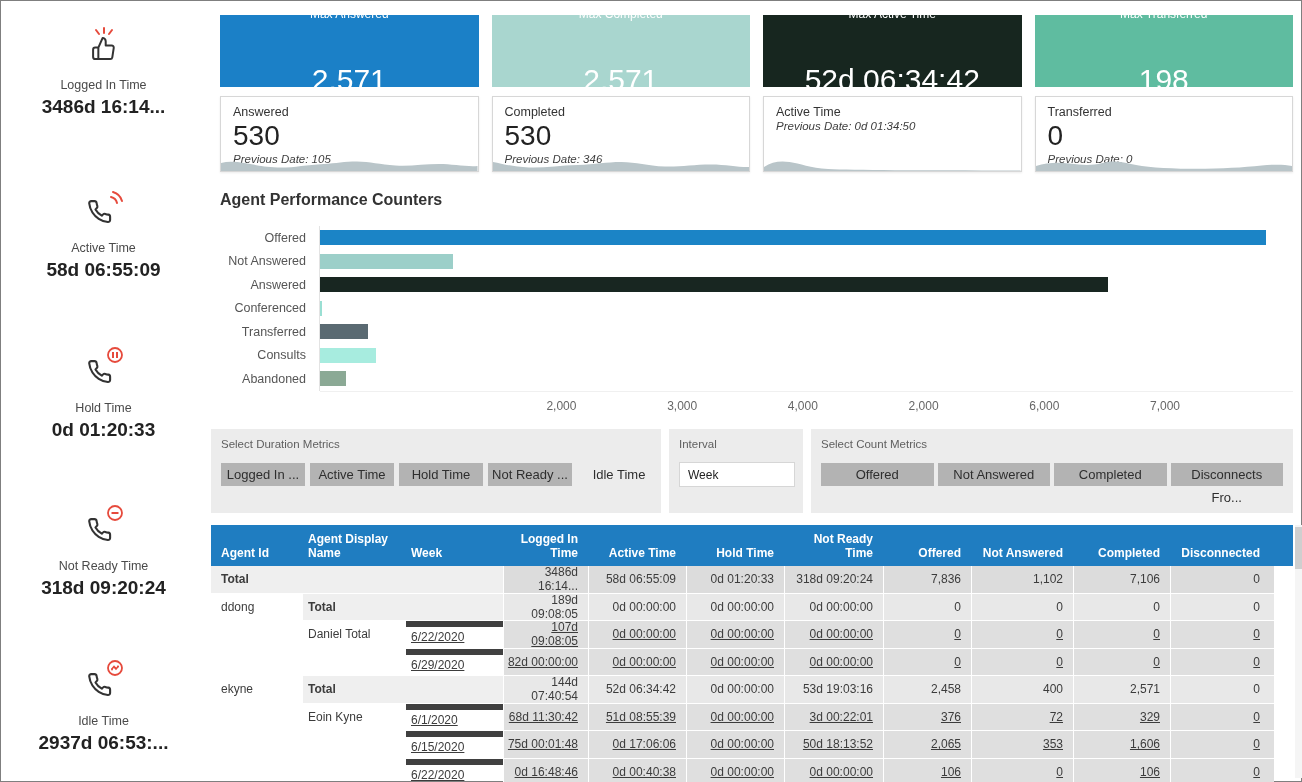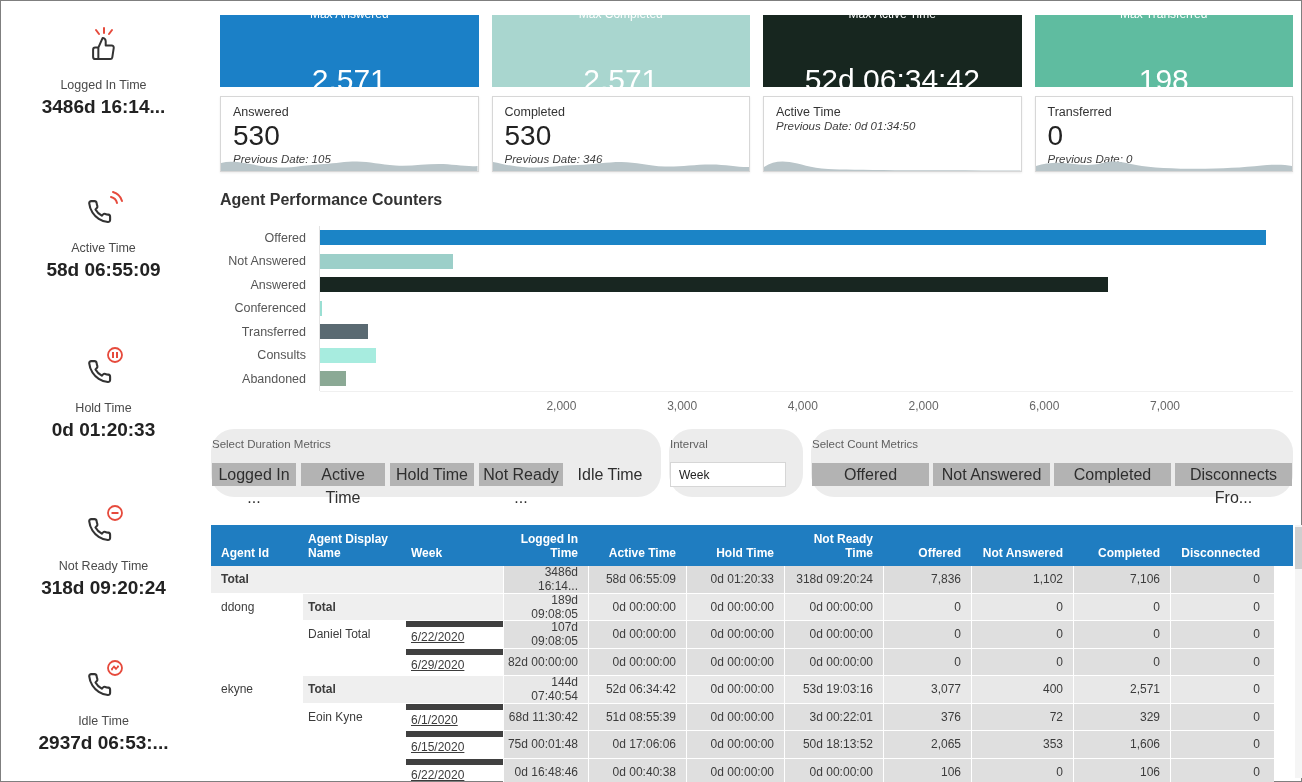--- a/index.html
+++ b/index.html
@@ -26,24 +26,24 @@
   
   .chart-title{position:absolute;left:14px;top:190px;font-size:16px;font-weight:bold;color:#333;}
   .chart{position:absolute;left:14px;top:225px;width:1073px;}
   .chart-row{display:flex;height:23.5px;align-items:center;}
   .chart-cat{width:86px;text-align:right;padding-right:13px;font-size:12.5px;color:#555;flex:none;}
   .bar-area{flex:1;height:100%;border-left:1px solid #e3e3e3;position:relative;display:flex;align-items:center;}
   .bar{height:15px;}
   .axis{position:relative;height:24px;margin-left:100px;border-top:1px solid #f0f0f0;}
   .tick{position:absolute;top:7px;transform:translateX(-50%);font-size:12px;color:#666;white-space:nowrap;}
   
-  .panel{position:absolute;top:428px;height:68px;background:#ececec;box-sizing:border-box;padding:9px 1px;border-radius:23px;}
+  .panel{position:absolute;top:428px;height:84px;background:#ececec;box-sizing:border-box;padding:9px 10px;}
   .panel-title{font-size:11.5px;color:#5f5f5f;}
   .chips{display:flex;margin-top:13px;gap:5px;}
-  .chip{height:23px;line-height:23px;text-align:center;font-size:16px;color:#2e2e2e;background:#b3b3b3;padding:0 4px;box-sizing:border-box;cursor:pointer;}
+  .chip{height:23px;line-height:23px;text-align:center;font-size:13px;color:#2e2e2e;background:#b3b3b3;padding:0 4px;box-sizing:border-box;cursor:pointer;}
   .chip.unselected{background:transparent;}
   .p-duration{left:5px;width:450px;}
   .p-duration .chip{width:84px;flex:none;}
   .p-interval{left:463px;width:134px;}
   .interval-input{margin-top:12px;width:116px;height:25px;background:#fff;border:1px solid #d6d6d6;font-size:12px;color:#222;padding:0 8px;box-sizing:border-box;display:flex;align-items:center;}
   .p-count{left:605px;width:482px;}
   .p-count .chips{gap:4px;}
   .p-count .chip{flex:1;}
   
   .table{position:absolute;left:5px;top:524px;width:1082px;}
@@ -58,21 +58,21 @@
   .tc7{width:88px;}.tc8{width:102px;}.tc9{width:97px;}.tc10{width:104px;padding-right:14px;}
   .trow{display:flex;height:26.5px;border-bottom:1px solid #fff;align-items:stretch;}
   .td{font-size:12px;color:#3c3c3c;display:flex;align-items:center;box-sizing:border-box;}
   .td.tnumc{justify-content:flex-end;}
   .bold{font-weight:bold;}
   
   .grand .tc0,.grand .tc1,.grand .tc2{background:#efefef;}
   .agent_total .tc1,.agent_total .tc2{background:#efefef;}
   .num-grand{background:#dcdcdc;border-left:1px solid #fff;}
   .num-total{background:#e8e8e8;border-left:1px solid #fff;}
-  .num-detail{background:#dfdfdf;border-left:1px solid #fff;}
+  .num-detail{background:#dfdfdf;border-left:1px solid #fff;text-decoration:underline;}
   .wsep{border-top:6px solid #404040;text-decoration:underline;}
   .vscroll{position:absolute;right:-9px;top:0;width:7px;height:253px;background:#f5f5f5;}
   .vthumb{position:absolute;top:2px;left:0;width:7px;height:42px;background:#cfcfcf;}
 </style>
 </head>
 <body>
 
 <div class="frame">
 
   <div class="sidebar">
@@ -361,21 +361,21 @@
             <div class="td tc tc10 tnumc num-detail">0</div>
           </div>
           <div class="trow agent_total">
             <div class="td tc tc0">ekyne</div>
             <div class="td tc tc1 bold">Total</div>
             <div class="td tc tc2"></div>
             <div class="td tc tc3 tnumc num-total">144d 07:40:54</div>
             <div class="td tc tc4 tnumc num-total">52d 06:34:42</div>
             <div class="td tc tc5 tnumc num-total">0d 00:00:00</div>
             <div class="td tc tc6 tnumc num-total">53d 19:03:16</div>
-            <div class="td tc tc7 tnumc num-total">3,077</div>
+            <div class="td tc tc7 tnumc num-total">2,458</div>
             <div class="td tc tc8 tnumc num-total">400</div>
             <div class="td tc tc9 tnumc num-total">2,571</div>
             <div class="td tc tc10 tnumc num-total">0</div>
           </div>
           <div class="trow detail">
             <div class="td tc tc0"></div>
             <div class="td tc tc1">Eoin Kyne</div>
             <div class="td tc tc2 wsep">6/1/2020</div>
             <div class="td tc tc3 tnumc num-detail">68d 11:30:42</div>
             <div class="td tc tc4 tnumc num-detail">51d 08:55:39</div>

